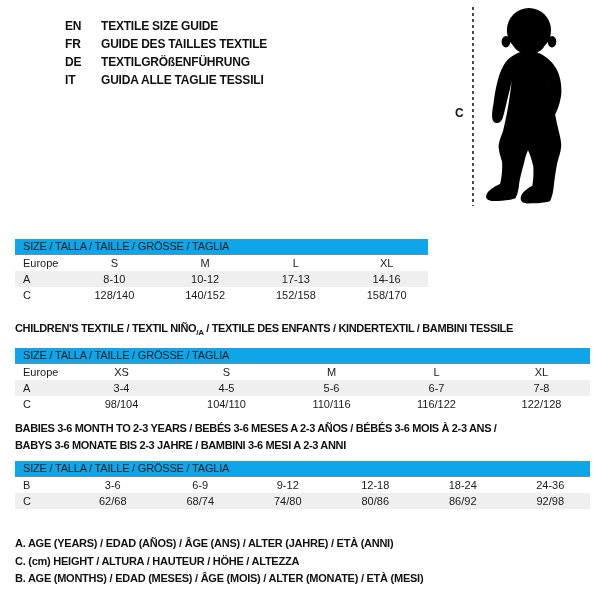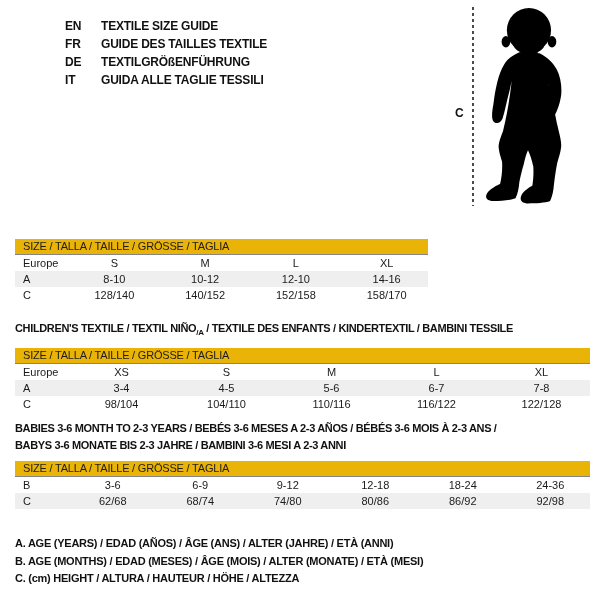--- a/index.html
+++ b/index.html
@@ -30,21 +30,21 @@
   .sec-title {
     position: absolute; left: 15px;
     font-weight: bold; font-size: 11px; letter-spacing: -0.35px; color: #111;
     line-height: 17px; white-space: nowrap;
   }
   .sec-title sub { font-size: 8px; }
 
   
   .stable { position: absolute; left: 15px; font-size: 11px; color: #1a1a1a; }
   .band {
-    height: 16px; line-height: 15px; background: #eab308; color: #1d1d1d;
+    height: 16px; line-height: 15px; background: #0ea5e9; color: #1d1d1d;
     padding-left: 8px; border-bottom: 1px solid #858585; box-sizing: border-box;
     letter-spacing: -0.2px;
   }
   .trow { display: flex; height: 16px; line-height: 16px; gap: 8px; }
   .trow.shaded { background: #efefef; }
   .tlabel { width: 50px; padding-left: 8px; box-sizing: border-box; flex: none; }
   .tcell { flex: 1; text-align: center; }
 
   
   .footnotes { position: absolute; left: 15px; top: 535px; }
@@ -124,21 +124,21 @@
       <span class="tlabel">Europe</span>
       <span class="tcell">S</span>
       <span class="tcell">M</span>
       <span class="tcell">L</span>
       <span class="tcell">XL</span>
     </div>
     <div class="trow shaded">
       <span class="tlabel">A</span>
       <span class="tcell">8-10</span>
       <span class="tcell">10-12</span>
-      <span class="tcell">12-10</span>
+      <span class="tcell">17-13</span>
       <span class="tcell">14-16</span>
     </div>
     <div class="trow">
       <span class="tlabel">C</span>
       <span class="tcell">128/140</span>
       <span class="tcell">140/152</span>
       <span class="tcell">152/158</span>
       <span class="tcell">158/170</span>
     </div>
   </div>
@@ -193,17 +193,17 @@
       <span class="tcell">68/74</span>
       <span class="tcell">74/80</span>
       <span class="tcell">80/86</span>
       <span class="tcell">86/92</span>
       <span class="tcell">92/98</span>
     </div>
   </div>
 
   <div class="footnotes">
     <div class="footnote">A. AGE (YEARS) / EDAD (AÑOS) / ÂGE (ANS) / ALTER (JAHRE) / ETÀ (ANNI)</div>
+    <div class="footnote">C. (cm) HEIGHT / ALTURA / HAUTEUR / HÖHE / ALTEZZA</div>
     <div class="footnote">B. AGE (MONTHS) / EDAD (MESES) / ÂGE (MOIS) / ALTER (MONATE) / ETÀ (MESI)</div>
-    <div class="footnote">C. (cm) HEIGHT / ALTURA / HAUTEUR / HÖHE / ALTEZZA</div>
   </div>
 
 </div>
 
 </body></html>

